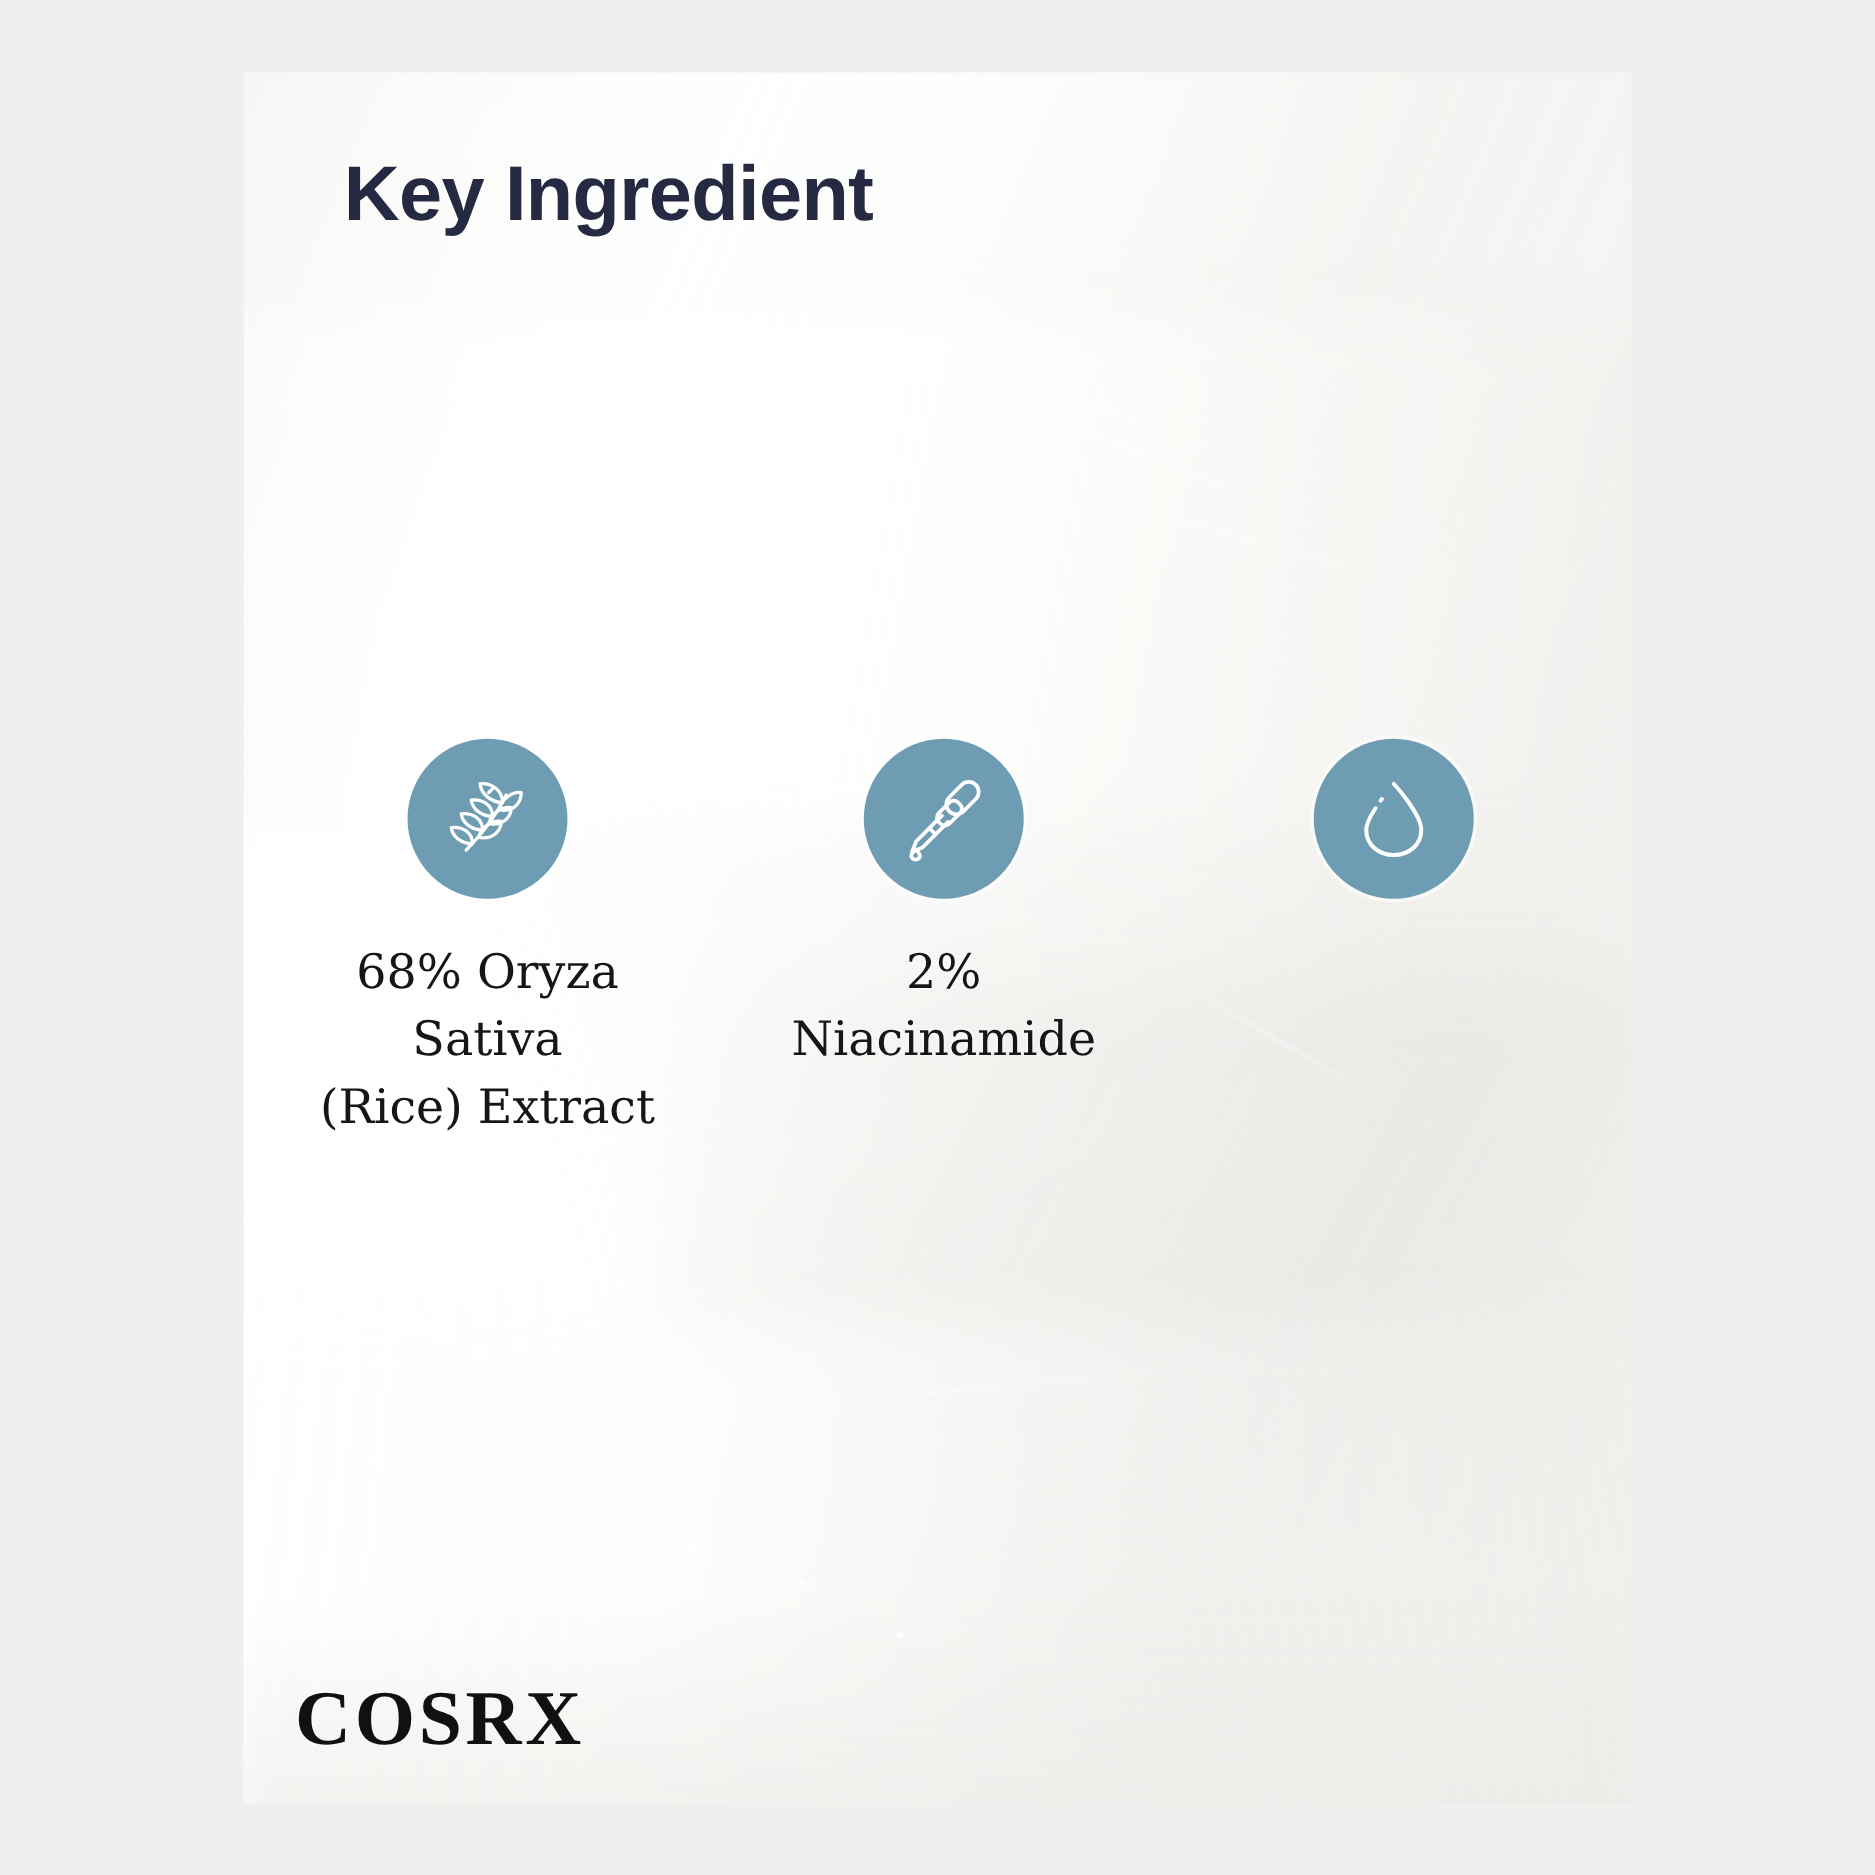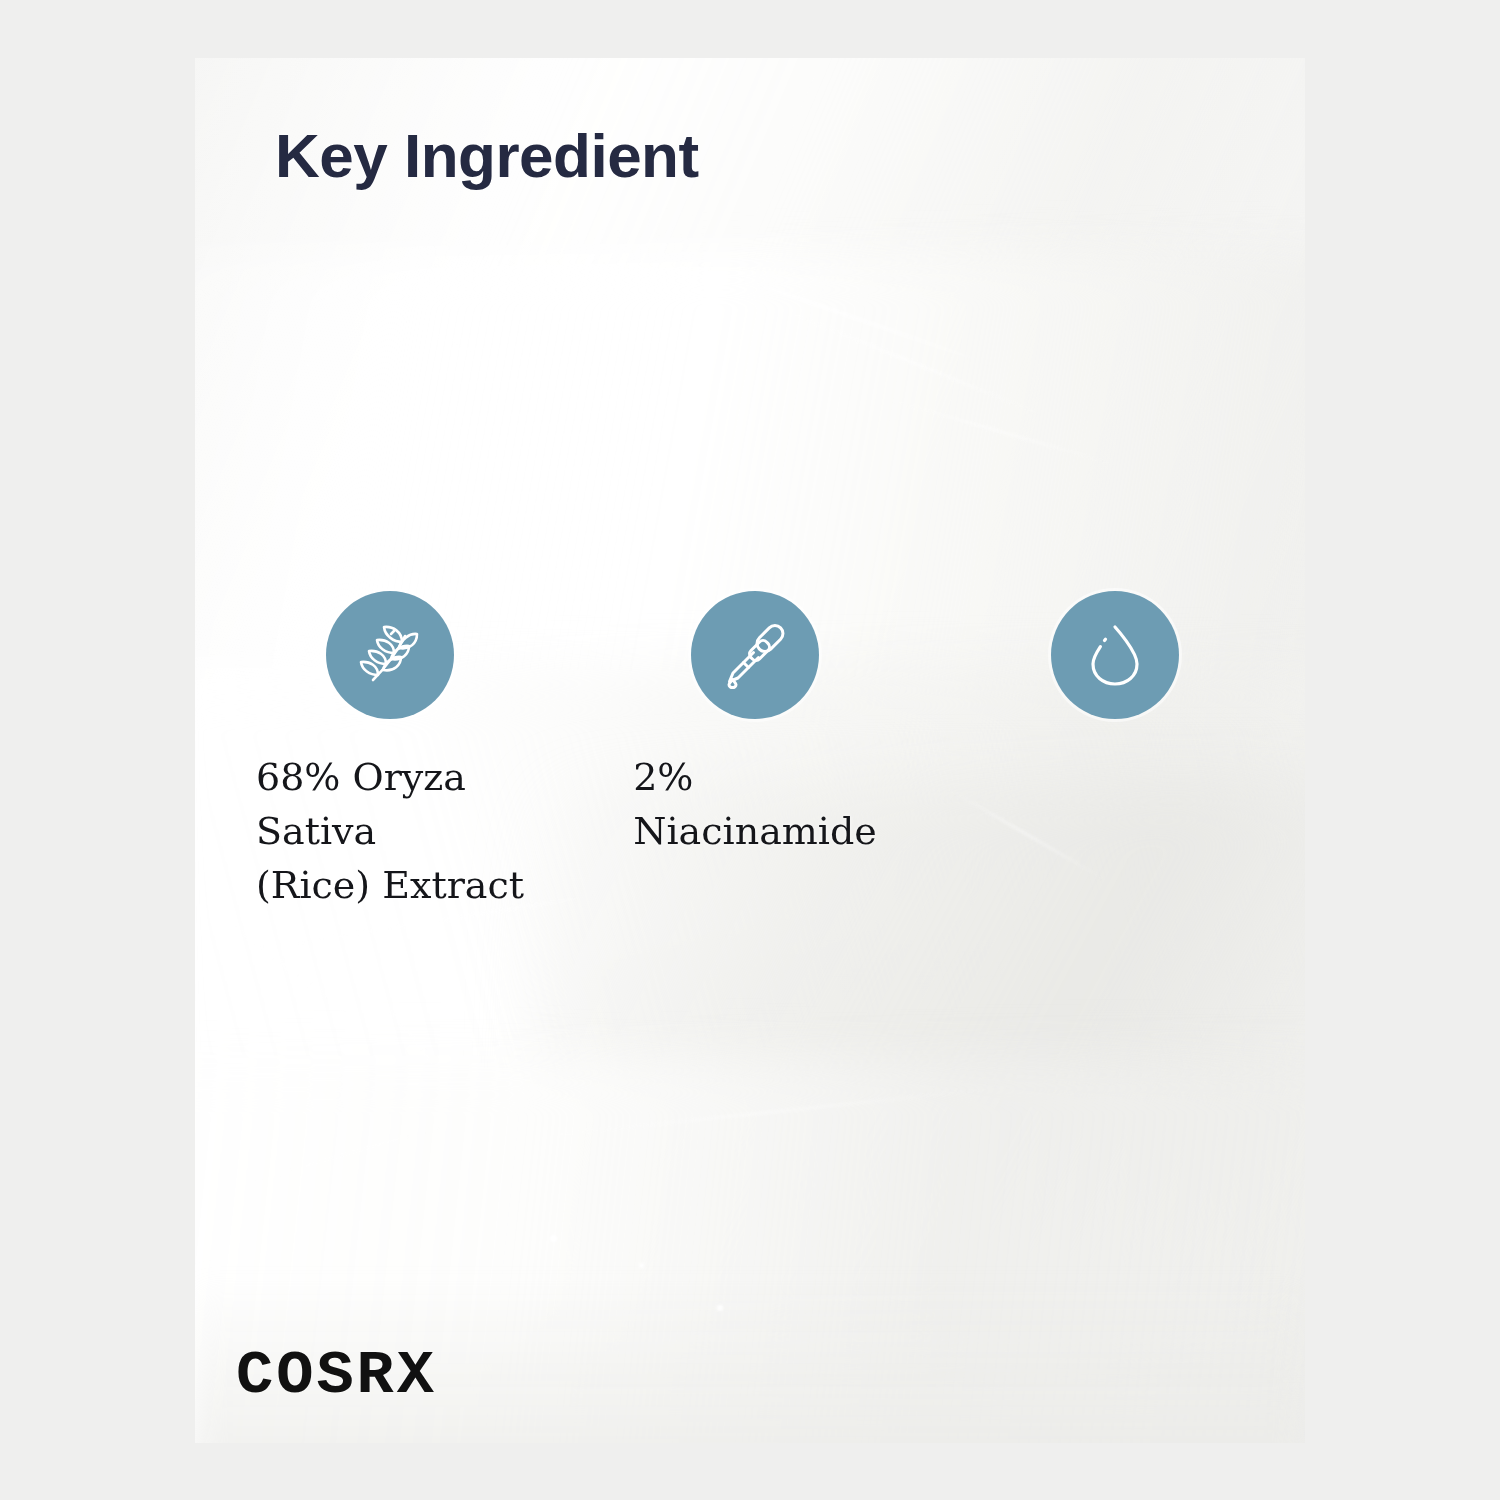--- a/index.html
+++ b/index.html
@@ -197,29 +197,30 @@
     box-shadow: 0 0 0 3px rgba(255,255,255,0.55);
   }
   .icon-circle svg { display: block; }
 
   .feature-label {
     margin-top: 32px;
     font-family: "DejaVu Serif", "Liberation Serif", serif;
     font-size: 38px;
     line-height: 1.42;
     color: #15161a;
+    text-align: center;
     white-space: pre-line;
     text-shadow: 0 0 4px rgba(255,255,255,0.8);
   }
 
   #logo {
     position: absolute;
     left: 41px;
     top: 1282px;
-    font-family: Liberation Mono, monospace;
+    font-family: Liberation Serif, serif;
     font-weight: 700;
     font-size: 62px;
     letter-spacing: 3px;
     color: #111111;
     text-shadow: 0 0 3px rgba(255,255,255,0.7);
   }
 </style>
 </head>
 <body>
 

